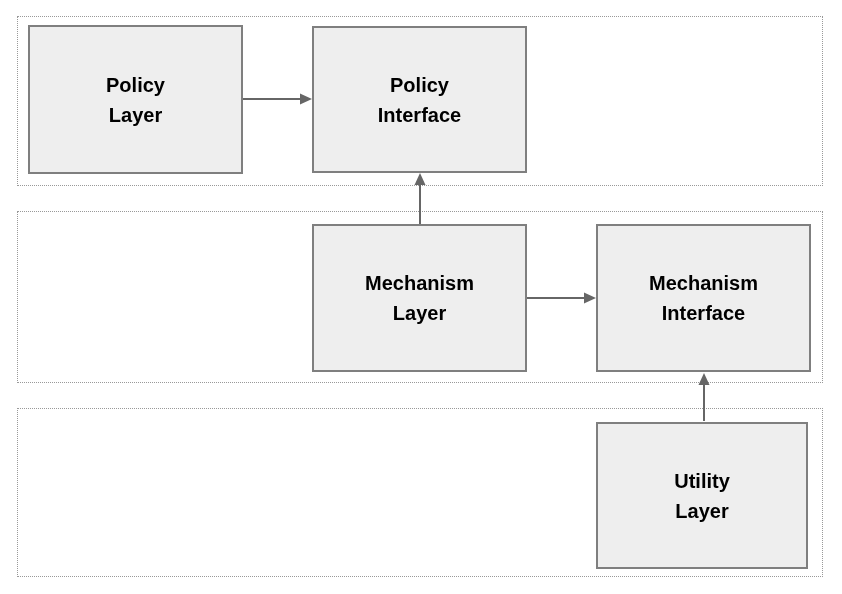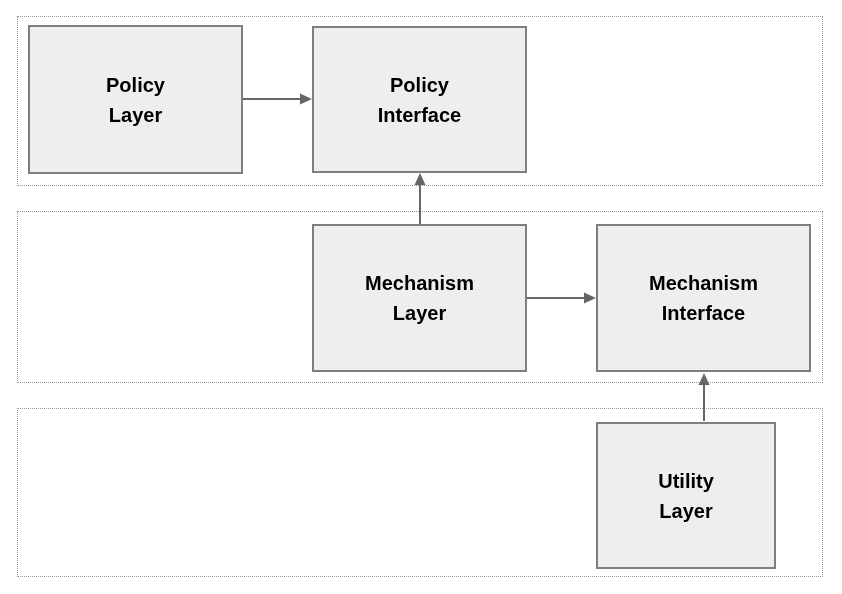--- a/index.html
+++ b/index.html
@@ -53,21 +53,21 @@
     font-size: 20px;
     font-weight: bold;
     line-height: 1.5;
     color: var(--text);
     white-space: pre-line;
   }
   .n-policy-layer        { left: 28px;  top: 25px;  width: 215px; height: 149px; }
   .n-policy-interface    { left: 312px; top: 26px;  width: 215px; height: 147px; }
   .n-mechanism-layer     { left: 312px; top: 224px; width: 215px; height: 148px; }
   .n-mechanism-interface { left: 596px; top: 224px; width: 215px; height: 148px; }
-  .n-utility-layer       { left: 596px; top: 422px; width: 180px; height: 147px; }
+  .n-utility-layer       { left: 596px; top: 422px; width: 212px; height: 147px; }
 
   svg.arrows {
     position: absolute;
     left: 0; top: 0;
     pointer-events: none;
   }
   .arrow-line {
     stroke: var(--arrow);
     stroke-width: 2;
   }

